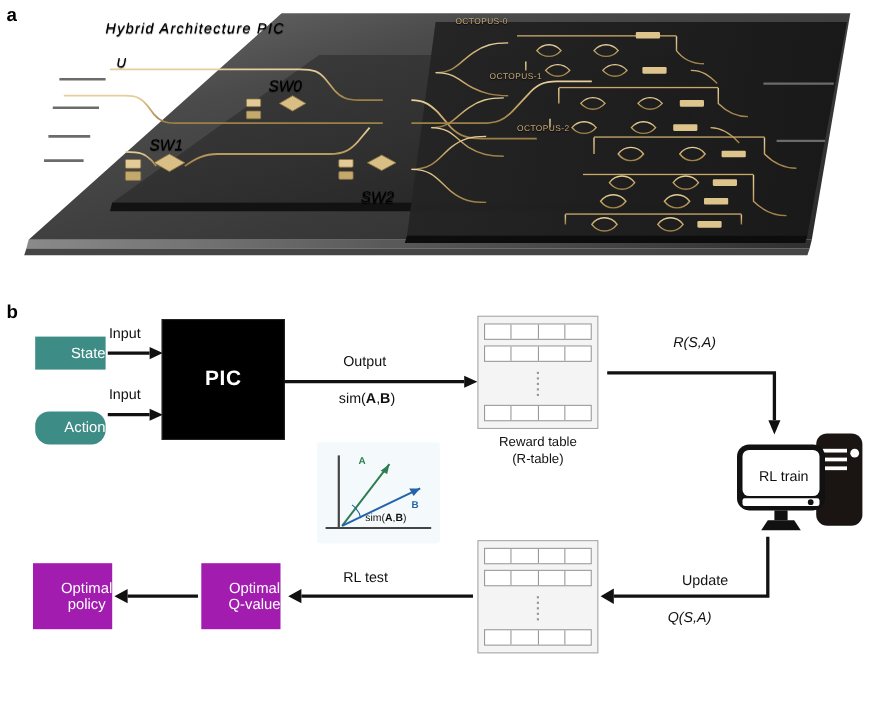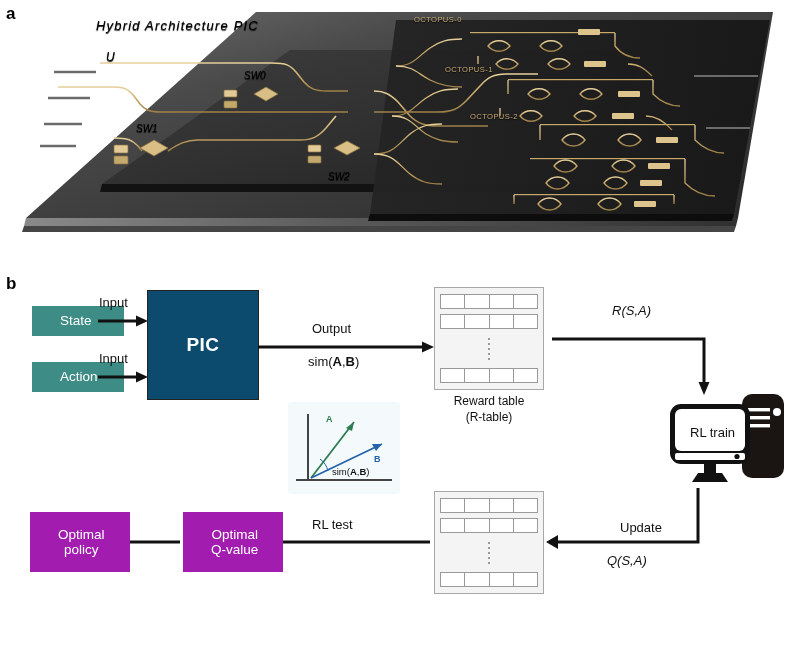--- a/index.html
+++ b/index.html
@@ -28,41 +28,40 @@
   .chip-label{
     position:absolute;
     font-style:italic;
     color:#000000;
     text-shadow:0 1px 1px rgba(0,0,0,.9);
     white-space:nowrap;
     pointer-events:none;
   }
   #title-hybrid{font-size:13px;letter-spacing:1.2px;}
   #label-u{font-size:12px;}
-  .sw-label{font-size:10px;}
+  .sw-label{font-size:14px;}
   .oct-label{font-size:7.6px;font-style:normal;letter-spacing:.4px;color:#c9ab76;}
 
   
   #panel-b{
     position:absolute;left:0;top:262px;width:800px;height:383px;
   }
   .fbox{
     position:absolute;
-    display:flex;align-items:center;justify-content:flex-start;
+    display:flex;align-items:center;justify-content:flex-end;
     text-align:center;
     color:#fff;
     line-height:1.12;
     font-size:13.5px;
-    padding-left:28px;
   }
   .teal{background:#3d8c85;}
   .blue{background:#a21caf;}
   #pic-block{
     position:absolute;
-    background:#0c4a6e;
+    background:#000000;
     border:1px solid #222;
     display:flex;align-items:center;justify-content:center;
     color:#fff;font-weight:bold;font-size:19px;
     letter-spacing:.5px;
   }
   .flow-label{
     position:absolute;
     font-size:13px;
     color:#111;
     white-space:nowrap;
@@ -290,21 +289,21 @@
     <span class="chip-label oct-label" style="left:452px;top:106px;">OCTOPUS-2</span>
   </div>
 </div>
 
 <div id="panel-b">
   <span class="panel-letter" style="left:6px;top:12px;">b</span>
 
   <div class="fbox teal" style="left:32px;top:44px;width:64px;height:30px;">
     <span>State</span>
   </div>
-  <div class="fbox teal" style="left:32px;top:100px;width:64px;height:30px;">
+  <div class="fbox teal" style="left:32px;top:112px;width:64px;height:30px;border-radius:13px;">
     <span>Action</span>
   </div>
 
   <span class="flow-label" style="left:99px;top:33px;">Input</span>
   <svg style="position:absolute;left:98px;top:52px;" width="50" height="14">
     <line x1="0" y1="7" x2="38" y2="7" stroke="#111" stroke-width="3"></line>
     <polygon points="38,1.5 50,7 38,12.5" fill="#111"></polygon>
   </svg>
 
   <span class="flow-label" style="left:99px;top:89px;">Input</span>

